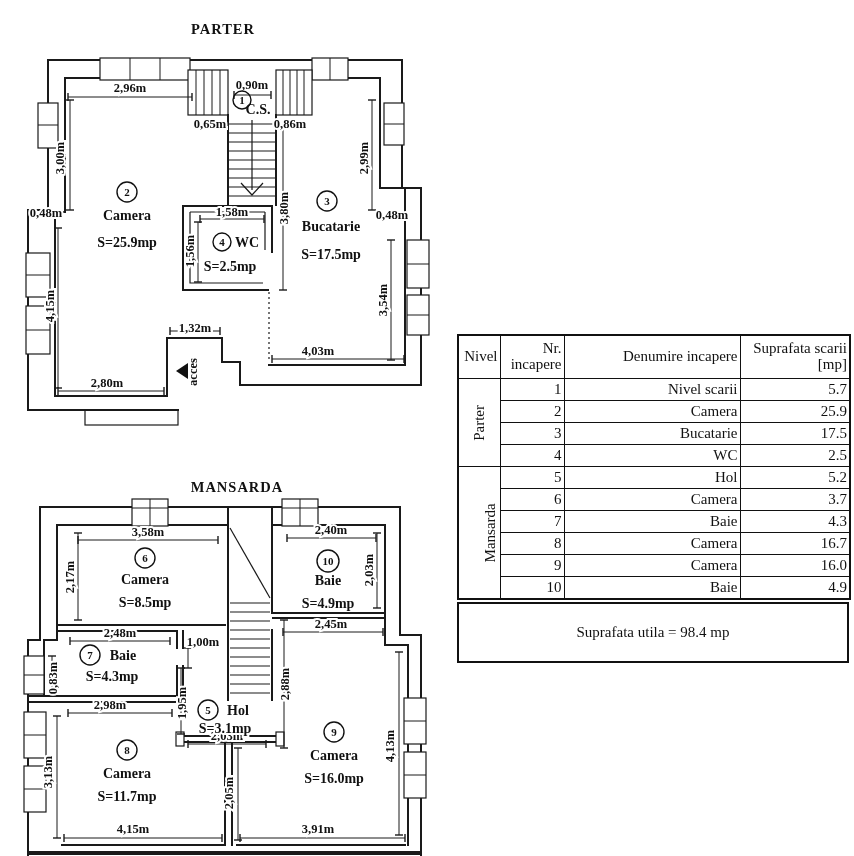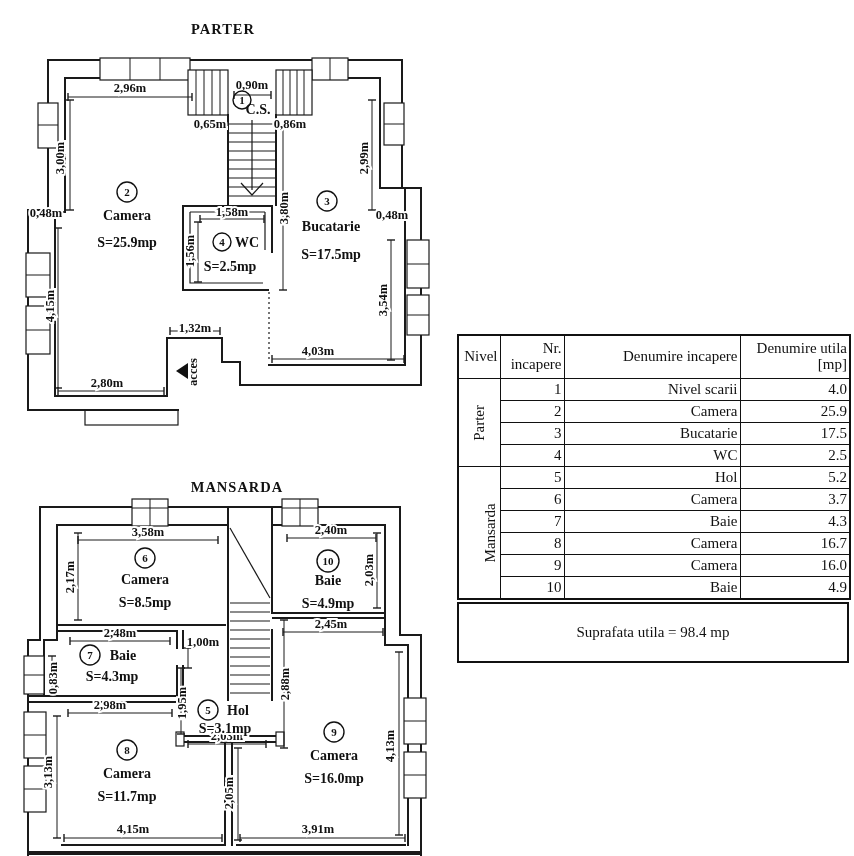--- a/index.html
+++ b/index.html
@@ -296,29 +296,29 @@
       </colgroup>
     <tbody>
         <tr>
       <th>Nivel</th>
       <th>
         <span>Nr.</span><br>
         <span>incapere</span>
       </th>
       <th>Denumire incapere</th>
       <th>
-        <span>Denumire utila</span><br>
+        <span>Suprafata scarii</span><br>
         <span>[mp]</span>
       </th>
     </tr>
     <tr>
       <td class="level-cell" rowspan="4"><span>Parter</span></td>
       <td>1</td>
       <td>Nivel scarii</td>
-      <td>4.0</td>
+      <td>5.7</td>
     </tr>
     <tr>
       <td>2</td>
       <td>Camera</td>
       <td>25.9</td>
     </tr>
     <tr>
       <td>3</td>
       <td>Bucatarie</td>
       <td>17.5</td>

